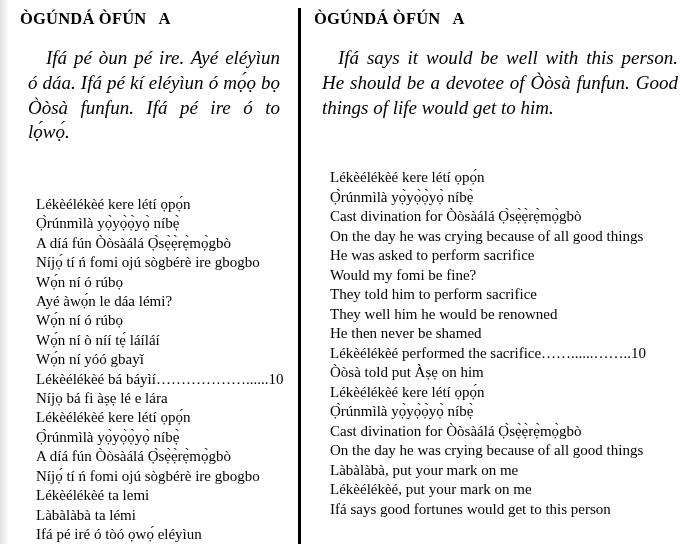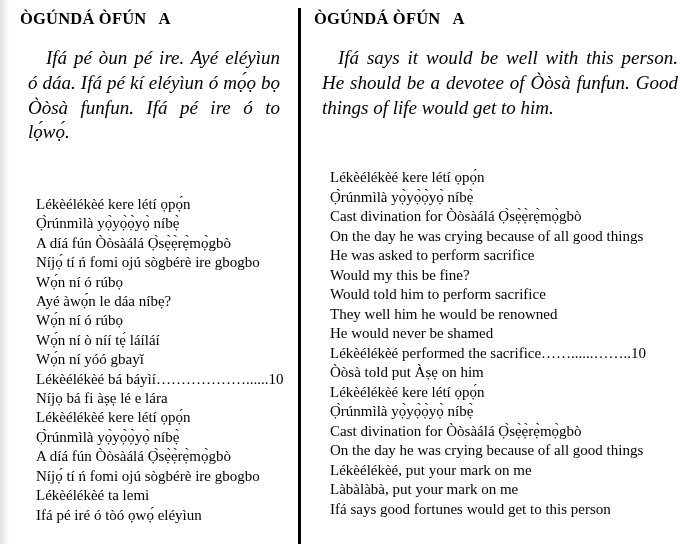--- a/index.html
+++ b/index.html
@@ -111,56 +111,57 @@
   <div class="column col-left">
     <h1 class="heading">ÒGÚNDÁ ÒFÚN   A</h1>
     <p class="intro">Ifá pé òun pé ire. Ayé eléyìun ó dáa. Ifá pé kí eléyìun ó mọ́ọ  bọ Òòsà funfun. Ifá pé ire ó to lọ́wọ́.</p>
     <div class="spacer-before-verse"></div>
     <ul class="verse">
       <li>Lékèélékèé kere létí ọpọ́n</li>
       <li>Ọ̀rúnmìlà yọ̀yọ̀ọ̀yọ̀ níbẹ̀</li>
       <li>A díá fún Òòsàálá Ọ̀sẹ̀ẹ̀rẹ̀mọ̀gbò</li>
       <li>Níjọ́ tí ń fomi ojú sògbérè ire gbogbo</li>
       <li>Wọ́n ní ó rúbọ</li>
-      <li>Ayé àwọ́n le dáa níbẹ?</li>
+      <li>Ayé àwọ́n le dáa lémi?</li>
       <li>Wọ́n ní ó rúbọ</li>
       <li>Wọ́n ní ò níí tẹ́ láíláí</li>
       <li>Wọ́n ní yóó gbayǐ</li>
       <li>Lékèélékèé bá báyìí………………......10</li>
       <li>Níjọ bá fi àṣẹ lé e lára</li>
       <li>Lékèélékèé kere létí ọpọ́n</li>
       <li>Ọ̀rúnmìlà yọ̀yọ̀ọ̀yọ̀ níbẹ̀</li>
       <li>A díá fún Òòsàálá Ọ̀sẹ̀ẹ̀rẹ̀mọ̀gbò</li>
       <li>Níjọ́ tí ń fomi ojú sògbérè ire gbogbo</li>
       <li>Lékèélékèé ta lemi</li>
+      <li>Làbàlàbà ta lémi</li>
       <li>Ifá pé iré ó tòó ọwọ́ eléyìun</li>
     </ul>
   </div>
 
   <div class="divider"></div>
 
   <div class="column col-right">
     <h1 class="heading">ÒGÚNDÁ ÒFÚN   A</h1>
     <p class="intro">Ifá says it would be well with this person. He should be a devotee of Òòsà funfun. Good things of life would get to him.</p>
     <div class="spacer-before-verse"></div>
     <ul class="verse">
       <li>Lékèélékèé kere létí ọpọ́n</li>
       <li>Ọ̀rúnmìlà yọ̀yọ̀ọ̀yọ̀ níbẹ̀</li>
       <li>Cast divination for Òòsàálá Ọ̀sẹ̀ẹ̀rẹ̀mọ̀gbò</li>
       <li>On the day he was crying because of all good things</li>
       <li>He was asked to perform sacrifice</li>
-      <li>Would my this be fine?</li>
-      <li>Would told him to perform sacrifice</li>
+      <li>Would my fomi be fine?</li>
+      <li>They told him to perform sacrifice</li>
       <li>They well him he would be renowned</li>
-      <li>He would never be shamed</li>
+      <li>He then never be shamed</li>
       <li>Lékèélékèé performed the sacrifice……......……..10</li>
       <li>Òòsà told put Àṣẹ on him</li>
       <li>Lékèélékèé kere létí ọpọ́n</li>
       <li>Ọ̀rúnmìlà yọ̀yọ̀ọ̀yọ̀ níbẹ̀</li>
       <li>Cast divination for Òòsàálá Ọ̀sẹ̀ẹ̀rẹ̀mọ̀gbò</li>
       <li>On the day he was crying because of all good things</li>
+      <li>Làbàlàbà, put your mark on me</li>
       <li>Lékèélékèé, put your mark on me</li>
-      <li>Làbàlàbà, put your mark on me</li>
       <li>Ifá says good fortunes would get to this person</li>
     </ul>
   </div>
 
 </div>
 
 </body></html>

